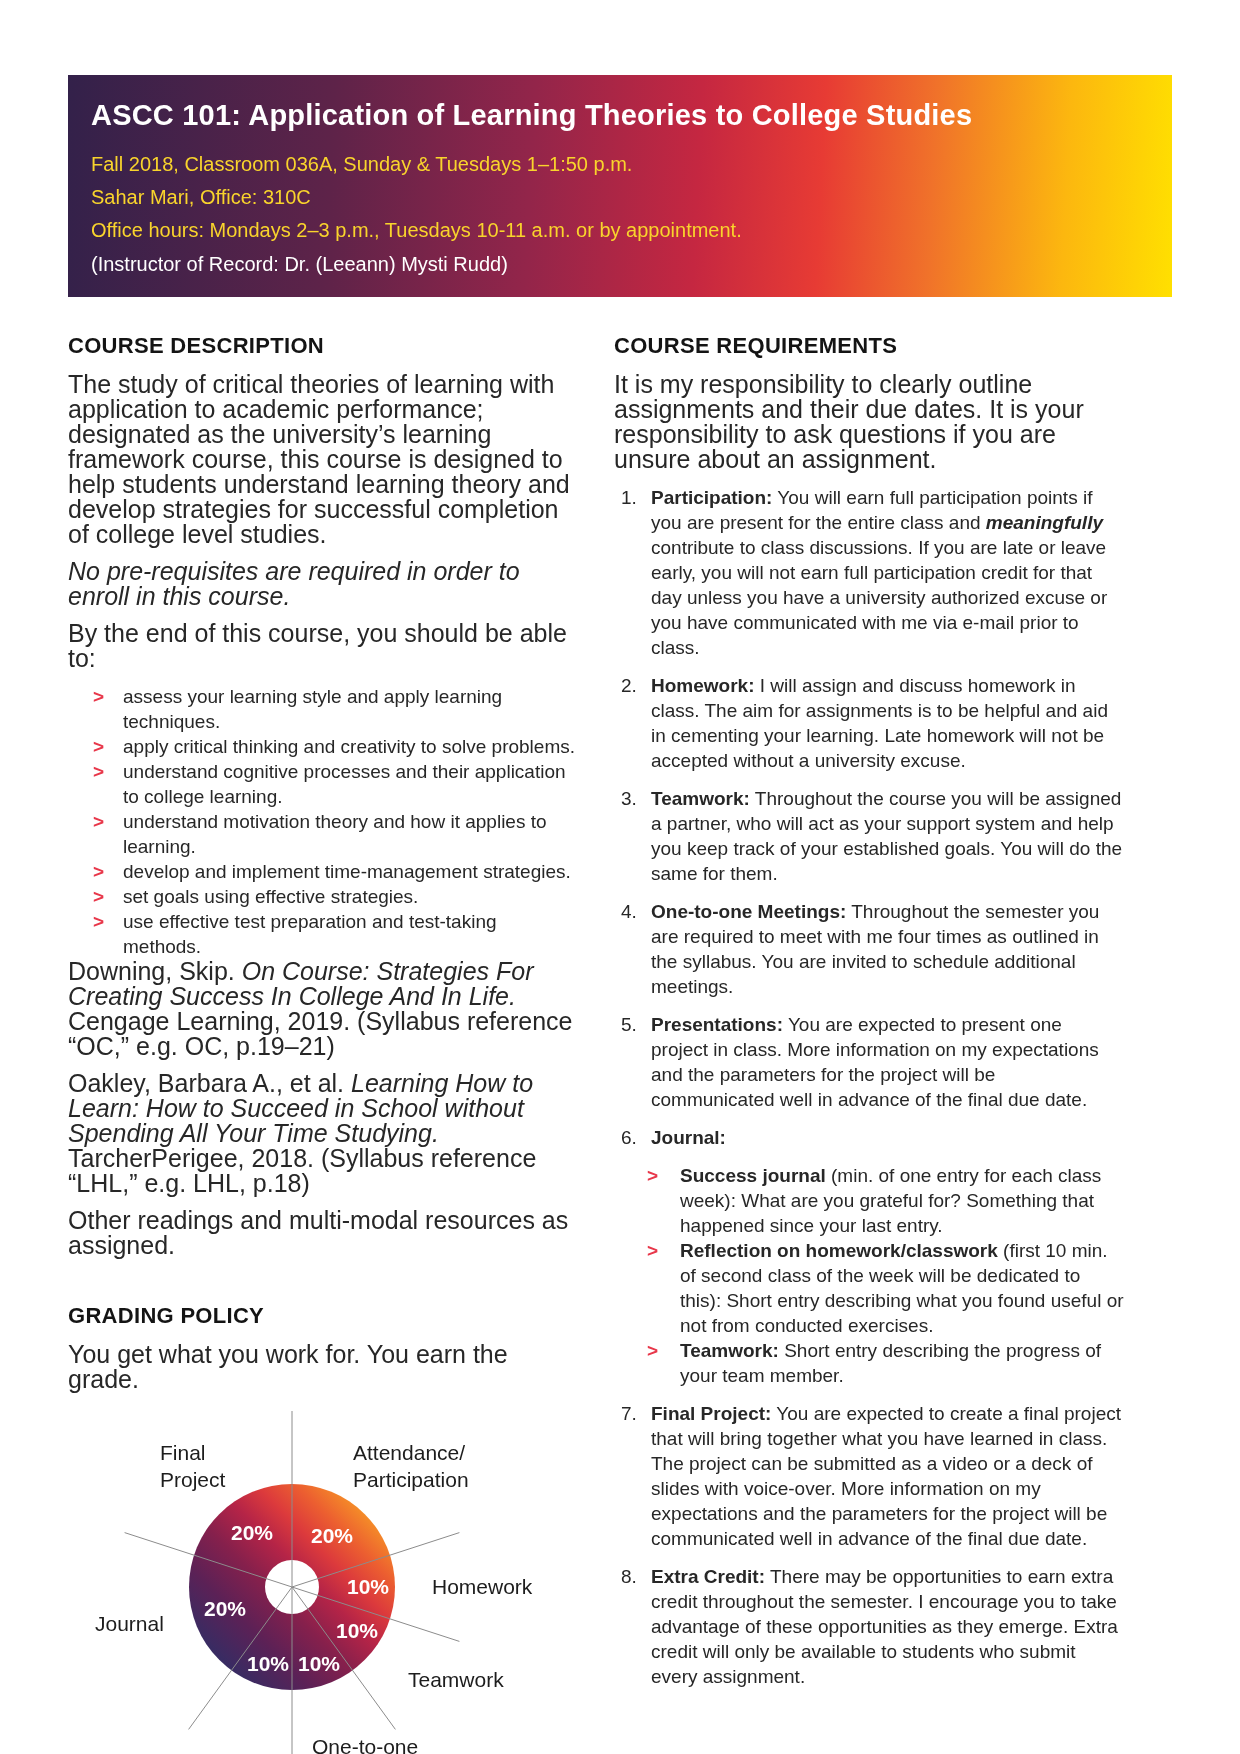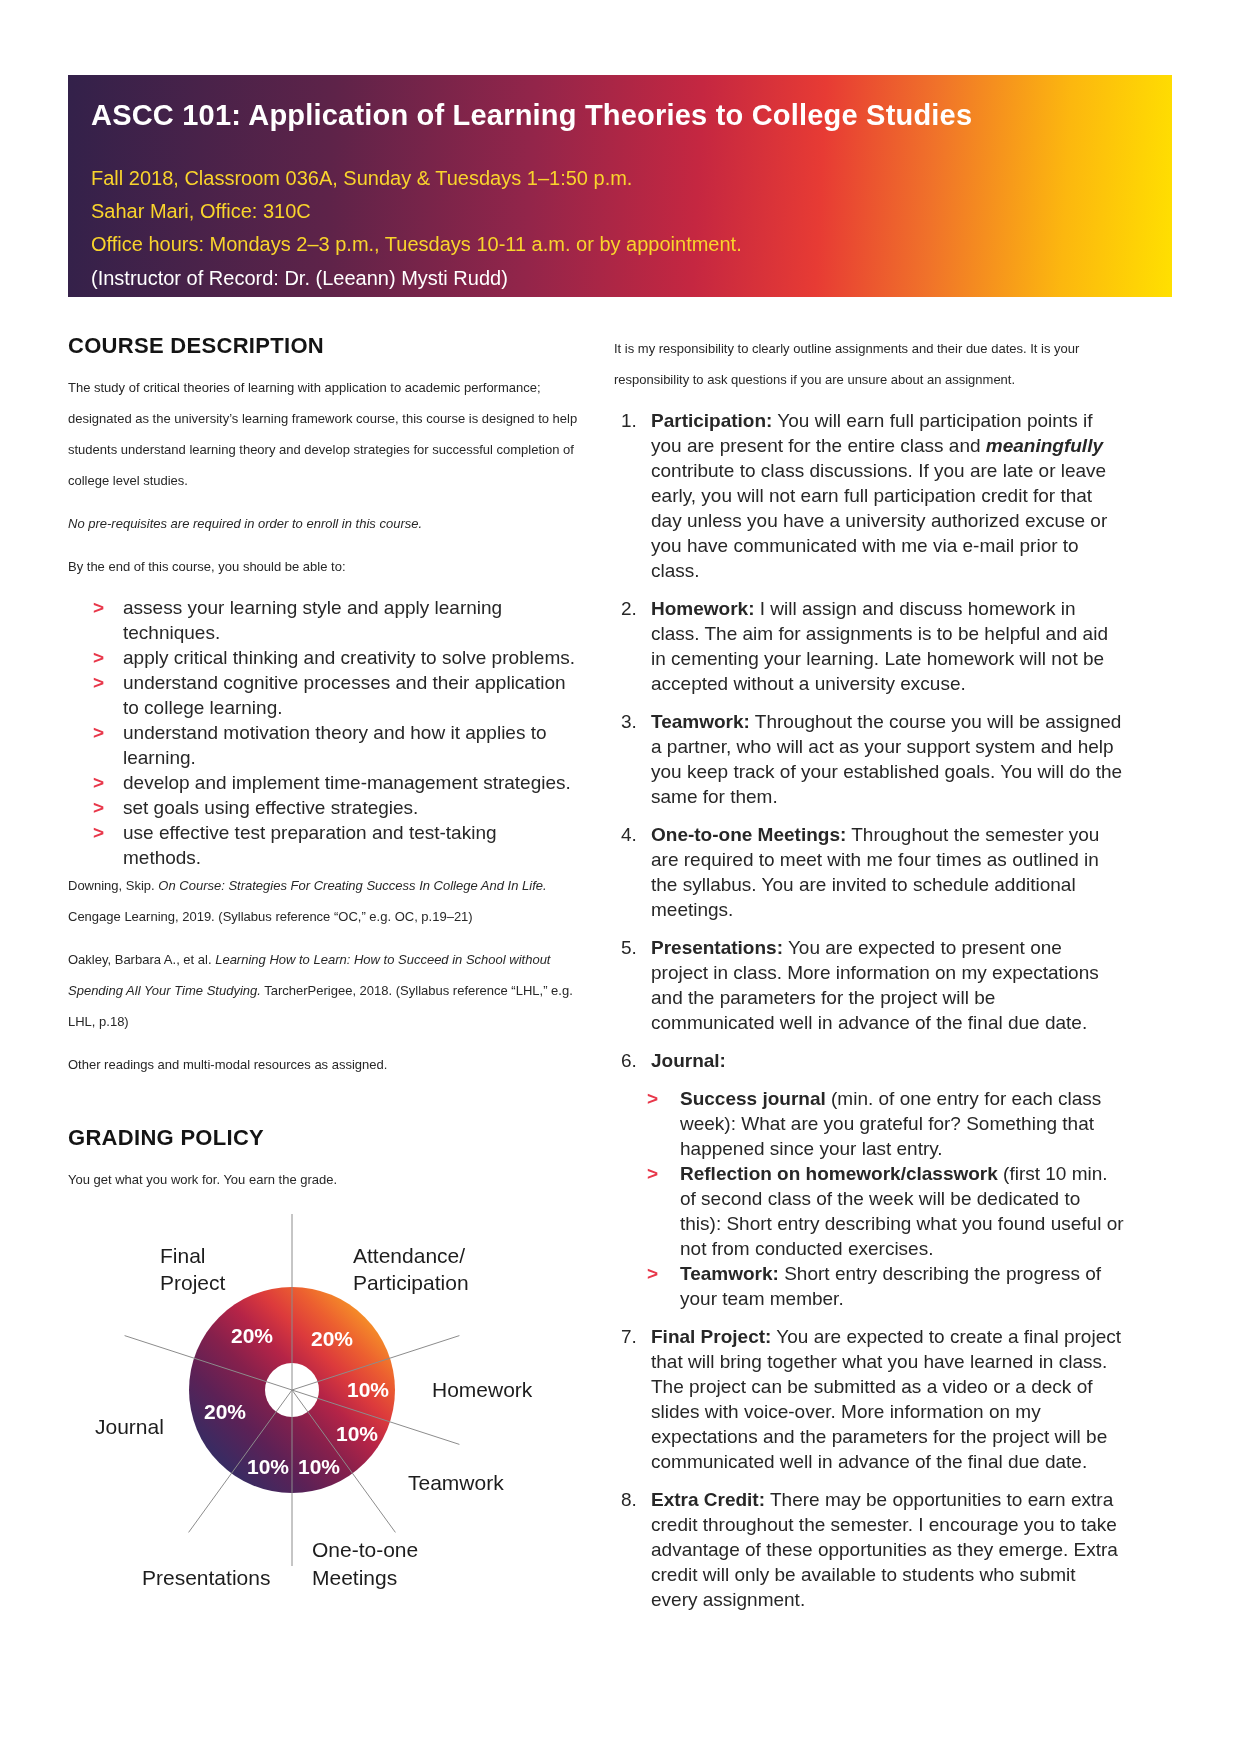--- a/index.html
+++ b/index.html
@@ -8,30 +8,30 @@
     padding:75px 68px 0 68px; overflow:hidden; background:#ffffff;
     font-family:"Liberation Sans", sans-serif; color:#272727;
   }
   
   .banner {
     height:222px; box-sizing:border-box; padding:24px 24px 0 23px;
     background:linear-gradient(93deg,#33214A 0%,#5E2349 24%,#93254A 42%,
       #C52741 57%,#E73B34 68%,#F0722A 78%,#FCB70F 90%,#FFE000 100%);
   }
   .banner h1 { margin:0; color:#ffffff; font-size:29px; line-height:32px; font-weight:700; letter-spacing:0.2px; }
-  .banner .sub { margin-top:31px; }
+  .banner .sub { margin-top:17px; }
   .banner .sub p { margin:0; color:#F9D42C; font-size:20px; line-height:33px; font-weight:400; }
   .banner .note { margin-top:6px; color:#ffffff; font-size:20px; }
   
   .columns { display:flex; gap:36px; margin-top:36px; }
   .col { width:510px; box-sizing:border-box; }
   h2 { font-size:22px; font-weight:800; color:#141414; letter-spacing:0.3px; margin:0 0 13px 0; }
   .sec-rt h2 { margin-top:42px; }
   .sec-gp h2 { margin-top:45px; }
-  p.body { font-size:13px; line-height:31px; margin:0 0 12px 0; }
+  p.body { font-size:25px; line-height:25px; margin:0 0 12px 0; }
   .italic { font-style:italic; }
   span.b { font-weight:700; }
   span.i { font-style:italic; }
   span.bi { font-weight:700; font-style:italic; }
   
   .objectives { list-style:none; margin:13px 0 0 0; padding:0 0 0 25px; }
   .objectives li { display:flex; font-size:19px; line-height:25px; }
   .mark { color:#E8374A; font-weight:700; flex:none; }
   .objectives .mark { width:30px; }
   
@@ -161,20 +161,21 @@
             <text class="cat-label" x="244" y="350">One-to-one</text>
             <text class="cat-label" x="244" y="378">Meetings</text>
             <text class="cat-label" x="74" y="378">Presentations</text>
           </svg>
         </div>
       </section>
     </div>
 
     <div class="col">
       <section>
+        <h2>COURSE REQUIREMENTS</h2>
         <p class="body">It is my responsibility to clearly outline assignments and their due dates. It is your responsibility to ask questions if you are unsure about an assignment.</p>
 
         <div class="items">
           <div class="item">
             <span class="num">1.</span>
             <span class="ibody"><span class="b">Participation:</span><span> You will earn full participation points if you are present for the entire class and </span><span class="bi">meaningfully</span><span> contribute to class discussions. If you are late or leave early, you will not earn full participation credit for that day unless you have a university authorized excuse or you have communicated with me via e-mail prior to class.</span></span>
           </div>
           <div class="item">
             <span class="num">2.</span>
             <span class="ibody"><span class="b">Homework:</span><span> I will assign and discuss homework in class. The aim for assignments is to be helpful and aid in cementing your learning. Late homework will not be accepted without a university excuse.</span></span>

